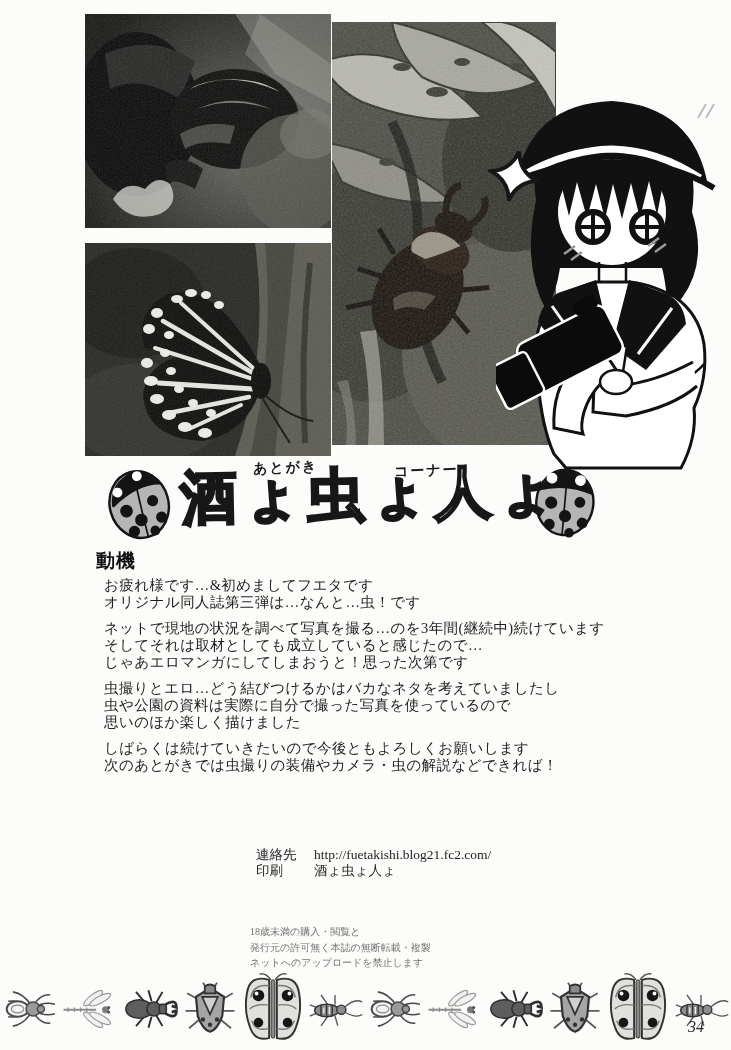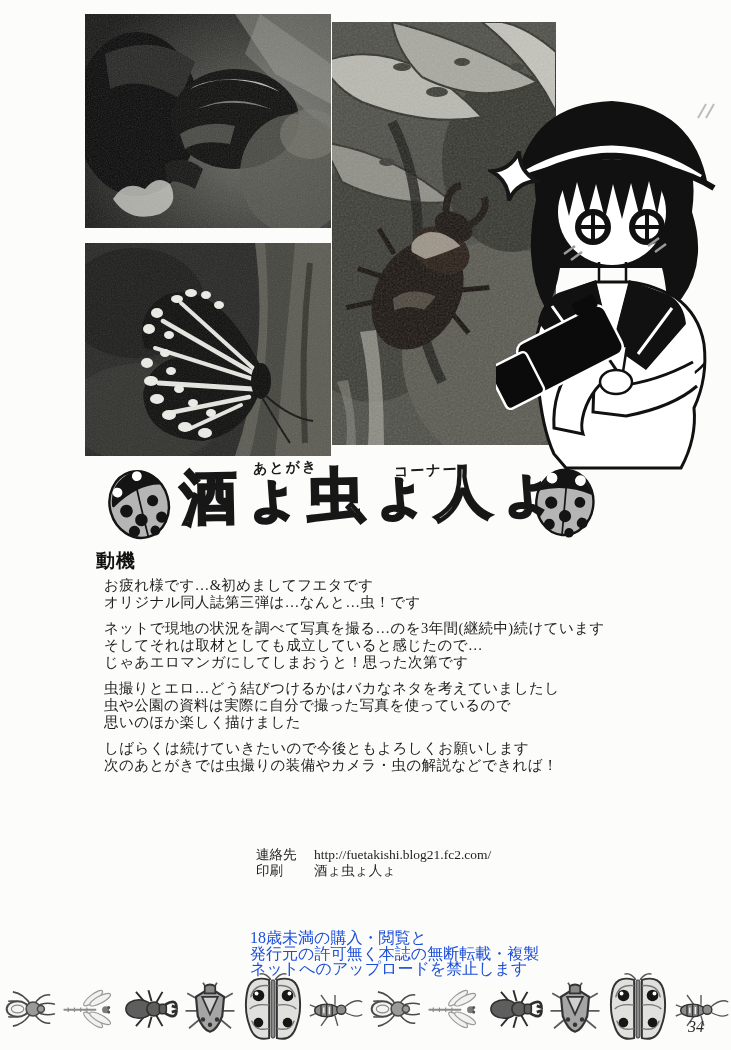--- a/index.html
+++ b/index.html
@@ -41,21 +41,21 @@
   #afterword-body p{margin:0 0 9px 8px; font-size:14.5px; line-height:17px; letter-spacing:0.4px; color:#1e1e1e;}
 
   
   #colophon{position:absolute; left:256px; top:847px; font-size:13.5px; line-height:15.5px; color:#1e1e1e;}
   #colophon-name{margin:0 0 1px 0;}
   .colophon-row{white-space:nowrap;}
   .colophon-label{display:inline-block; min-width:44px;}
   .colophon-value{margin-left:14px;}
 
   
-  #notice{position:absolute; left:250px; top:914px; font-size:16px; line-height:15.5px; color:#1d4ed8;}
+  #notice{position:absolute; left:250px; top:914px; font-size:10px; line-height:15.5px; color:#737373;}
 
   
   #insect-border{
     position:absolute; left:0; top:971px; width:731px; height:76px;
     display:flex; align-items:center; justify-content:space-around; z-index:1;
   }
   .insect{width:56px; height:64px;}
   .insect.moth{width:62px; height:74px;}
   .insect svg{display:block; width:100%; height:100%;}
 

